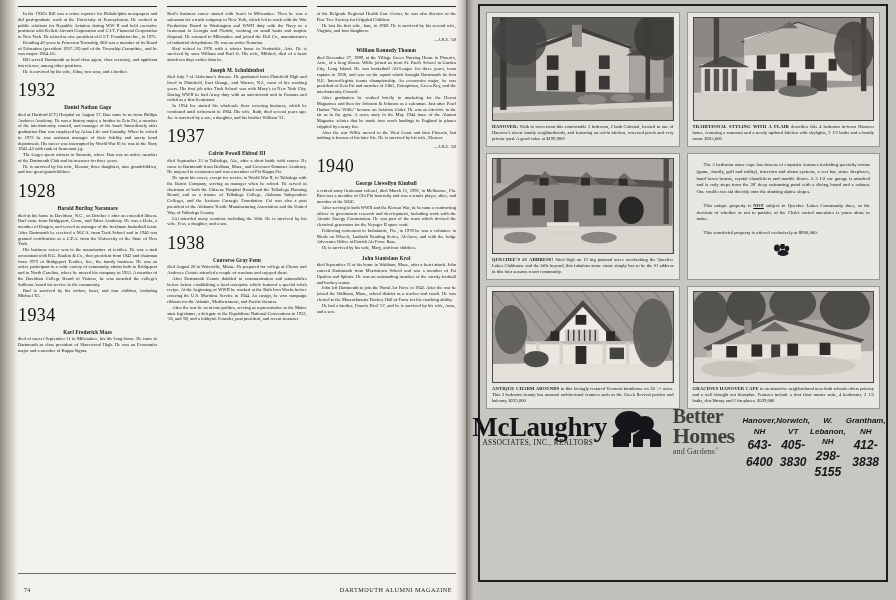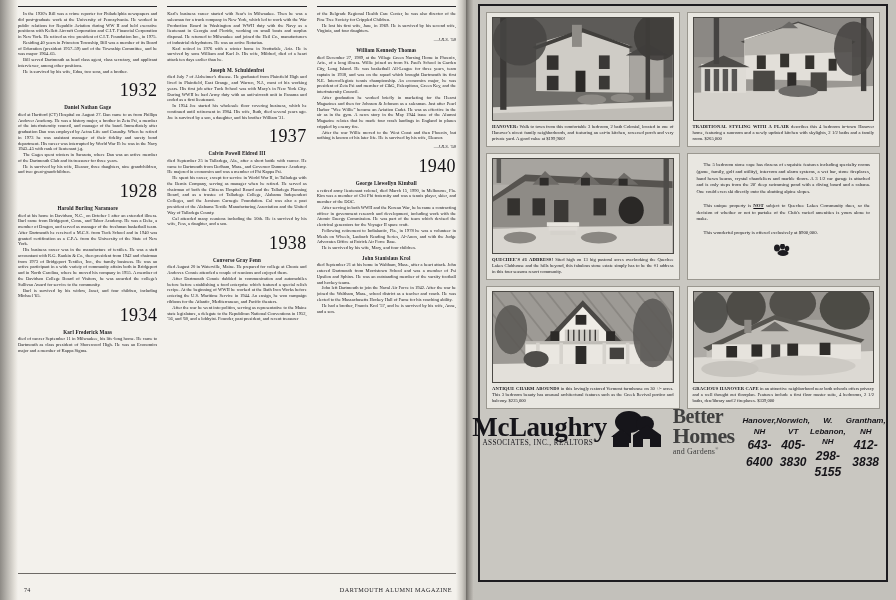--- a/index.html
+++ b/index.html
@@ -34,21 +34,21 @@
     font-size:4.55px;
     line-height:1.27;
     text-align:justify;
     color:#17161a;
     overflow:hidden;
     position:relative;
   }
   .col p{margin:0;text-indent:5px;}
   .col p.noindent{text-indent:0;}
   .yr{
-    text-align:right;
+    text-align:left;
     font-size:18px;
     line-height:1.05;
     letter-spacing:.4px;
     margin:7px 0 3px 0;
     font-weight:400;
     color:#131216;
   }
   .nm{
     text-align:center;
     font-weight:bold;

